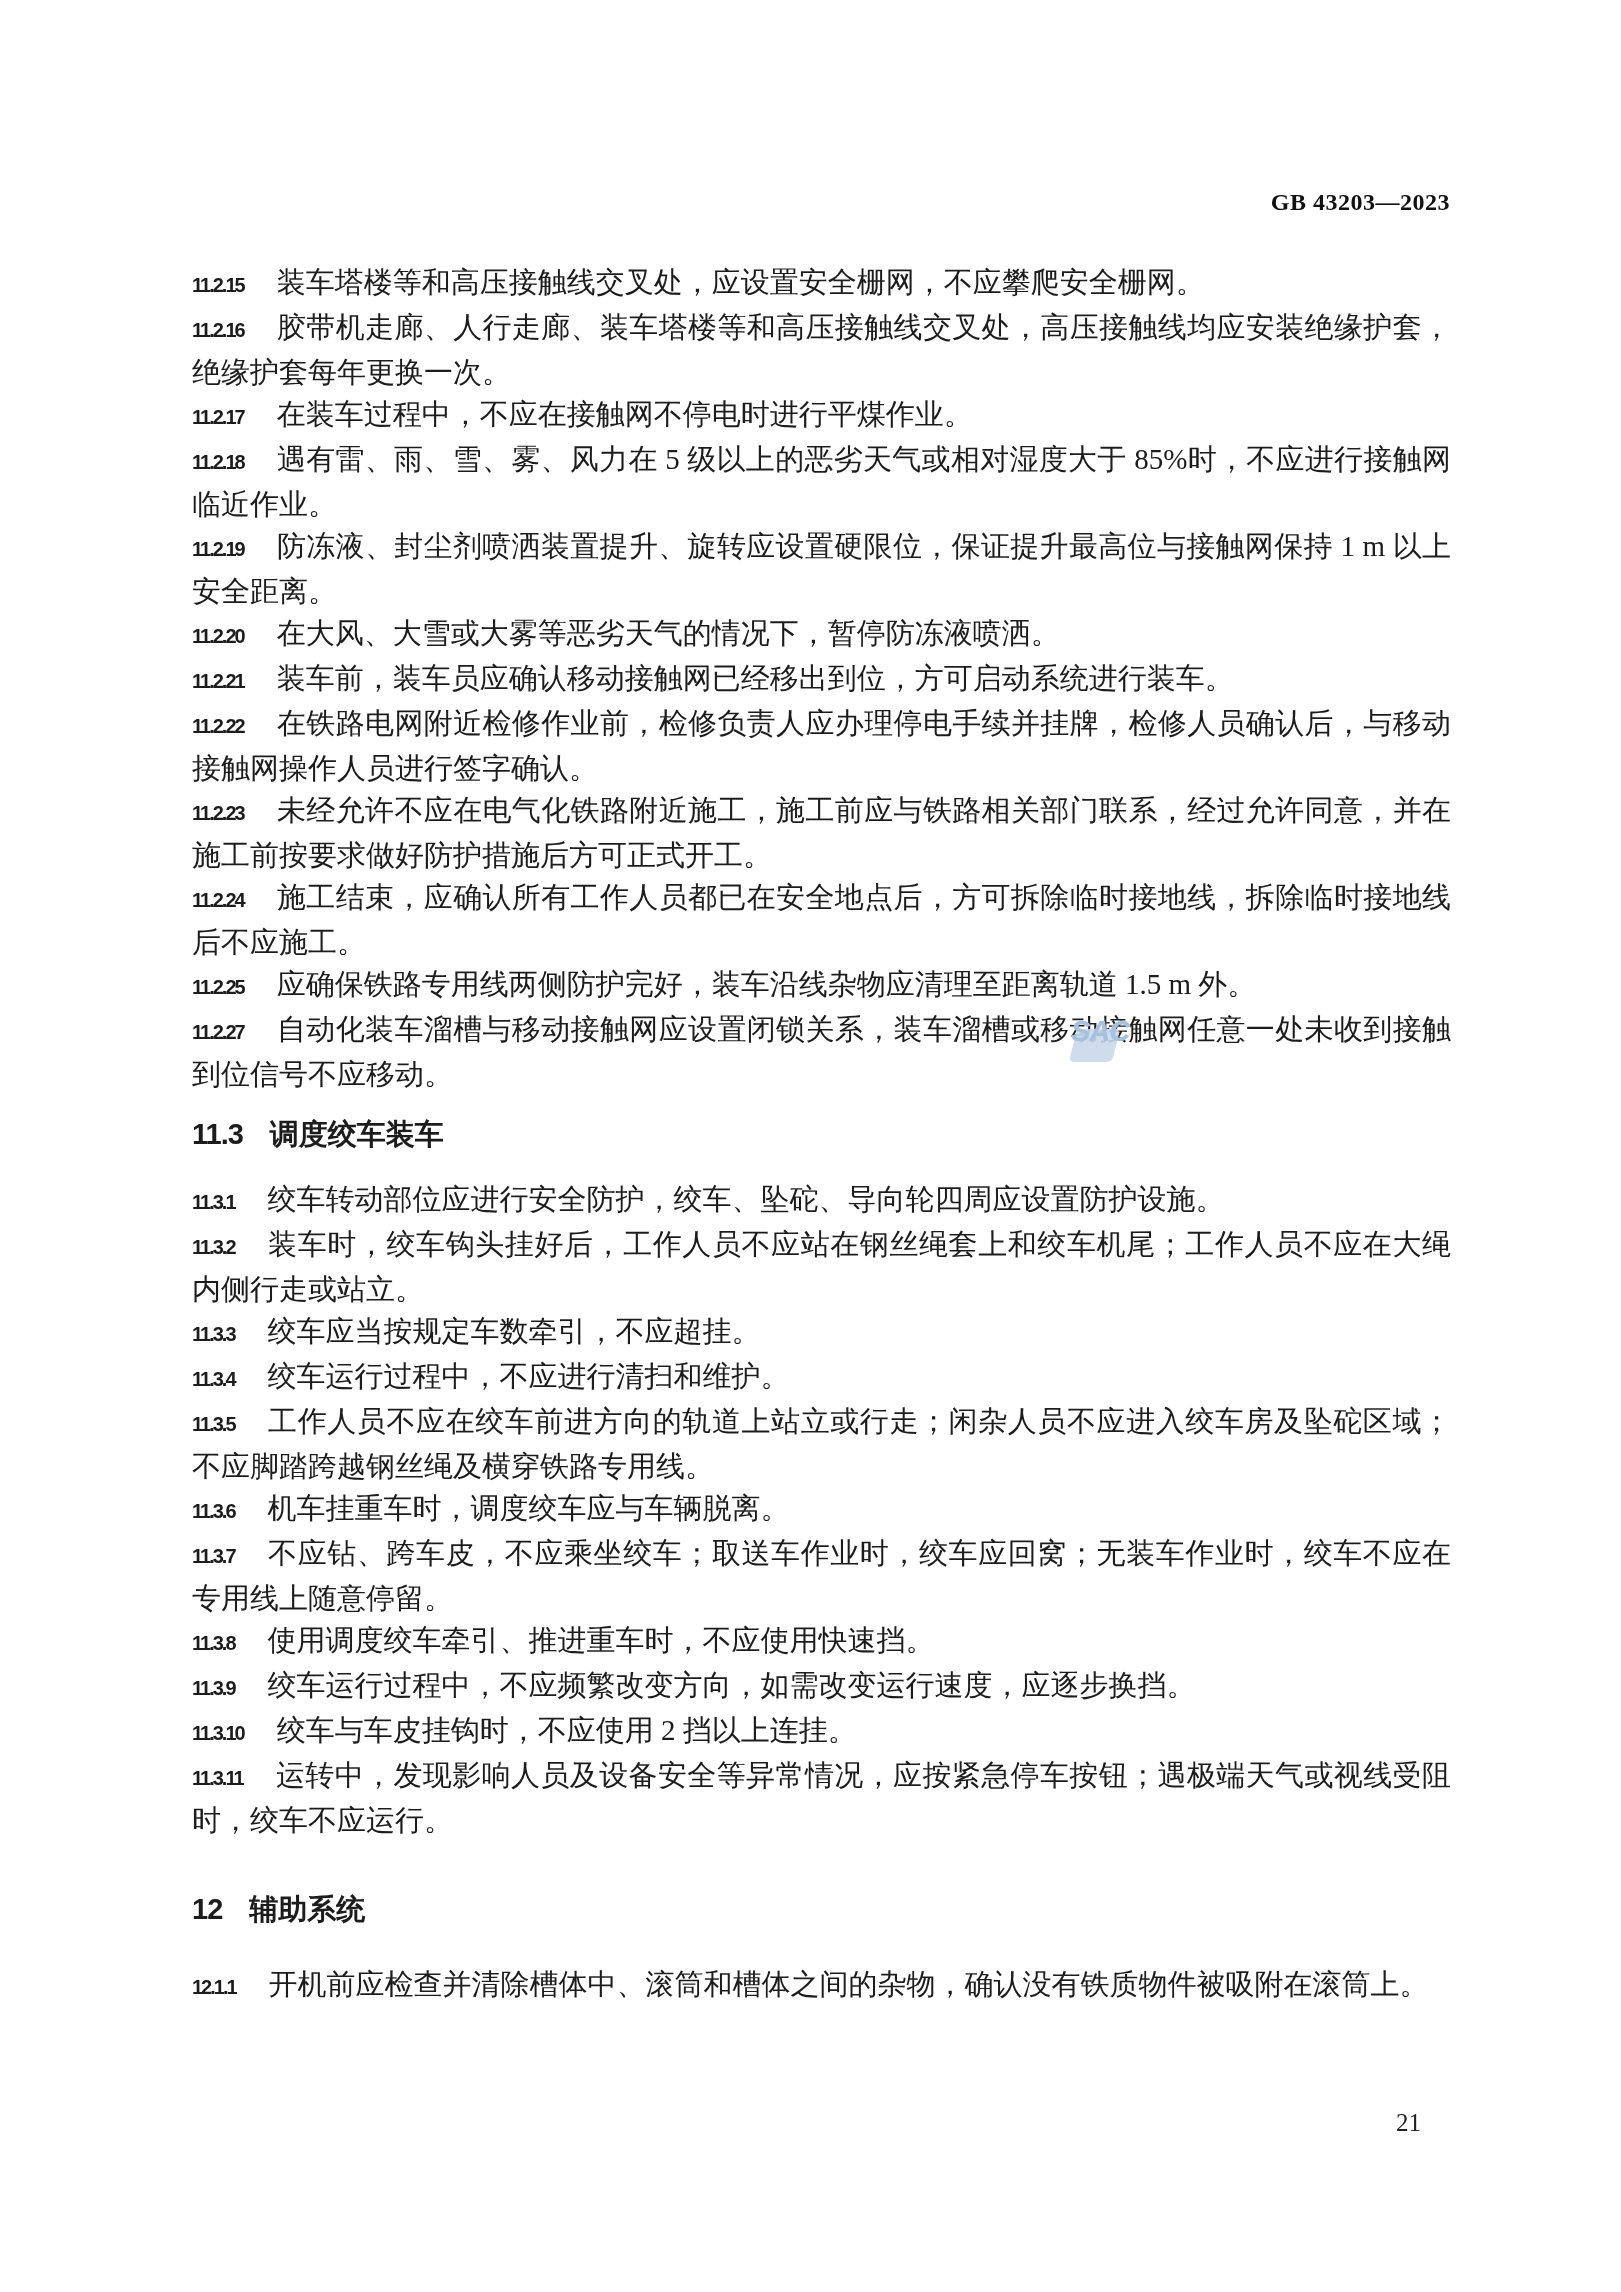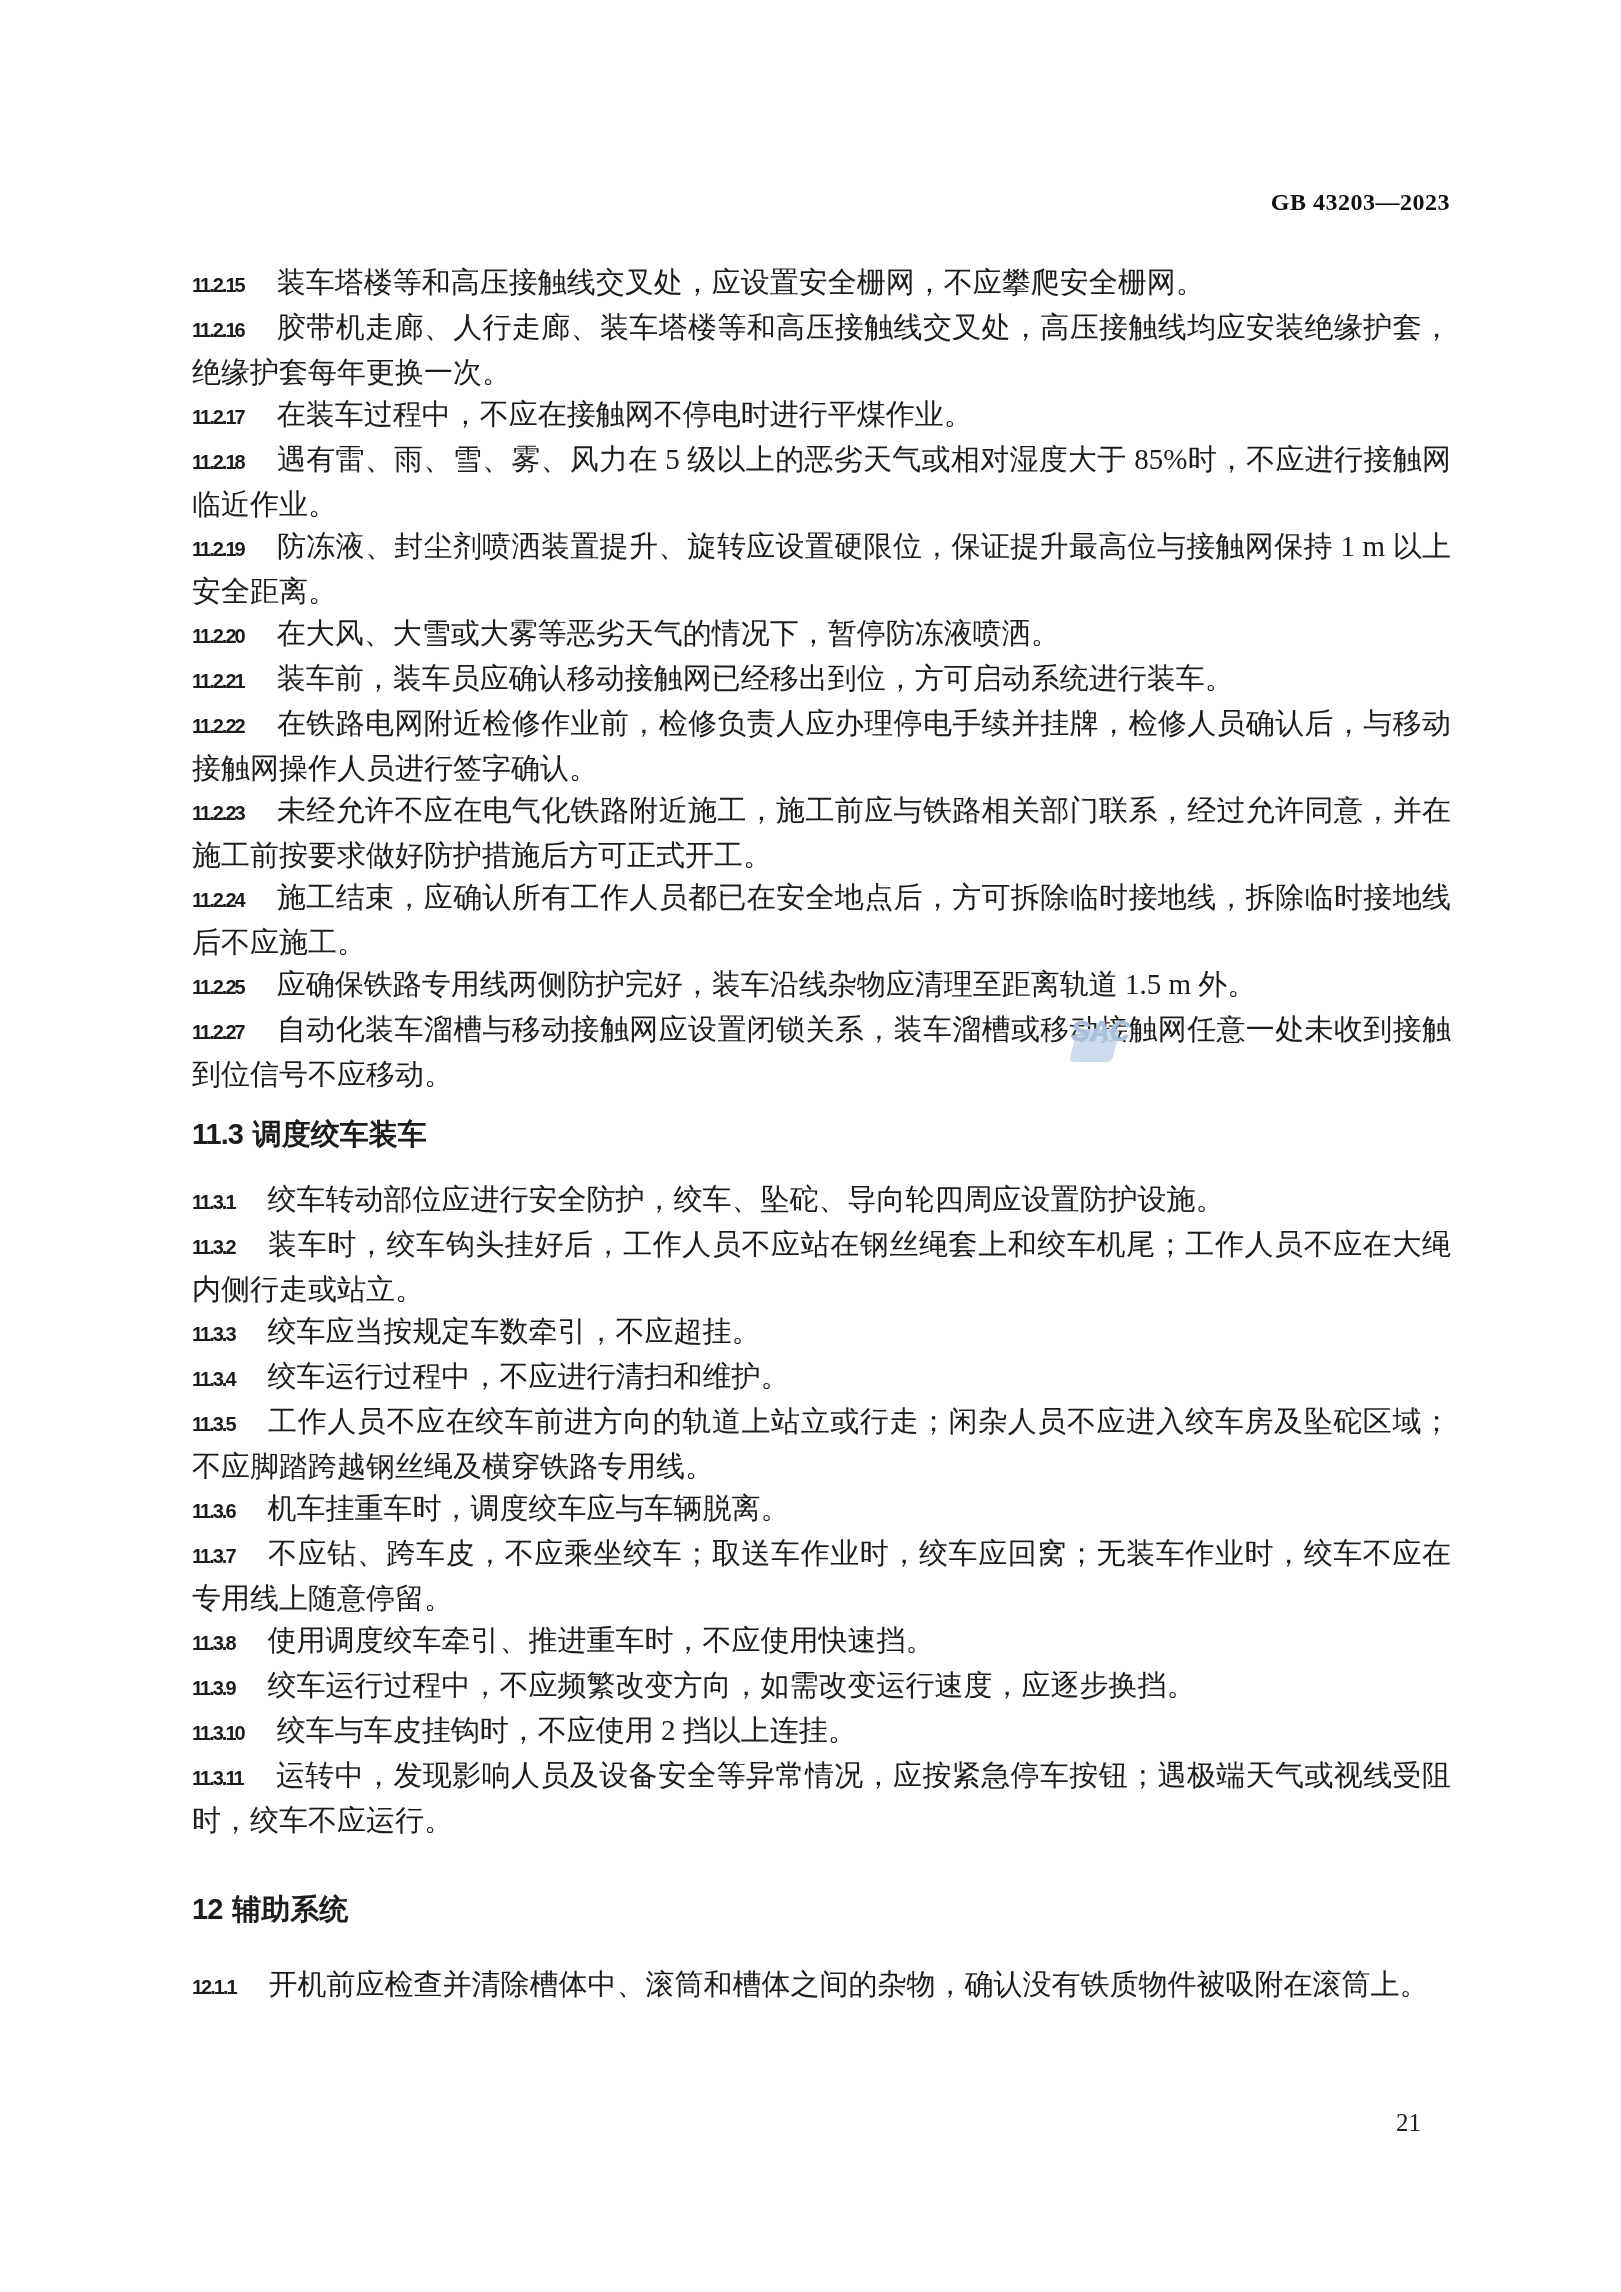--- a/index.html
+++ b/index.html
@@ -46,21 +46,21 @@
     font-family: "Liberation Sans", "DejaVu Sans", sans-serif;
     font-weight: 700;
     font-size: 29px;
     line-height: 42px;
     text-align: left;
   }
   p.heading2 { margin: 17.6px 0 23.5px 0; }
   p.heading1 { margin: 47px 0 33px 0; }
   p.heading1 .num, p.heading2 .num {
     letter-spacing: -1px;
-    margin-right: 10px;
+    margin-right: 27px;
     white-space: nowrap;
   }
 
   .watermark {
     position: absolute;
     left: 1071px; top: 1015px;
     width: 49px; height: 49px;
     pointer-events: none;
   }
   .watermark .wm-shape {

